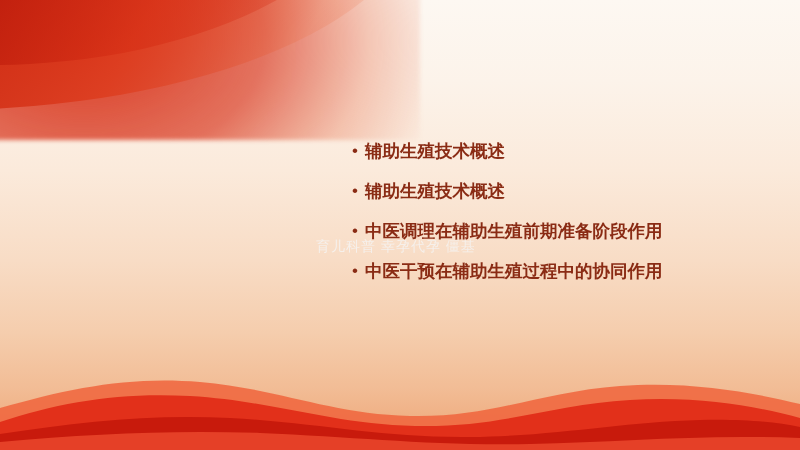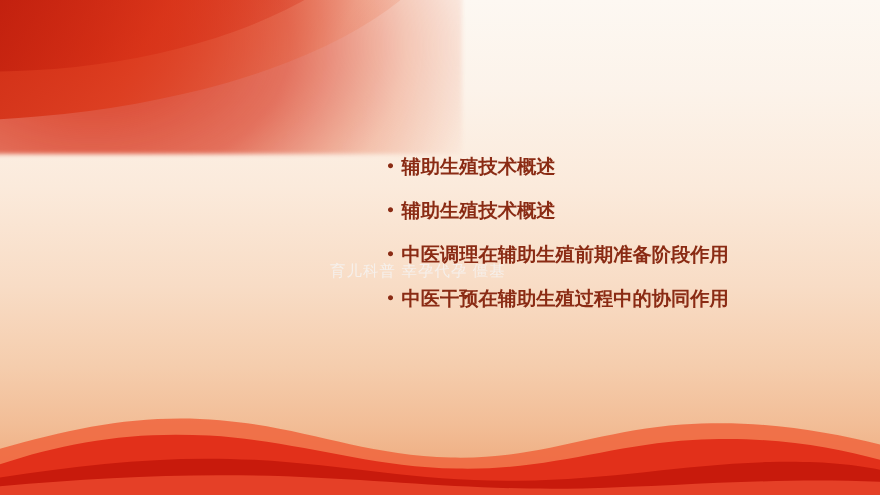--- a/index.html
+++ b/index.html
@@ -115,21 +115,21 @@
     margin-right: 7px;
   }
   .toc-text {
     flex: 1 1 auto;
     font-weight: bold;
   }
 
   
   .watermark {
     position: absolute;
-    left: 300px;
+    left: 316px;
     top: 238px;
     font-size: 14px;
     color: rgba(245,245,245,0.78);
     letter-spacing: 1px;
     white-space: nowrap;
     pointer-events: none;
   }
 </style>
 </head>
 <body>

